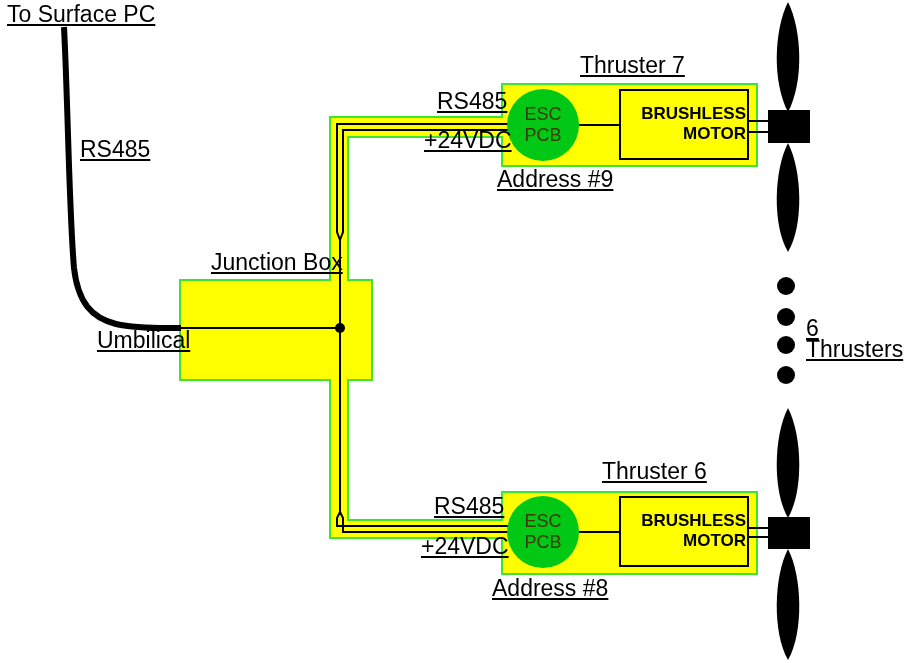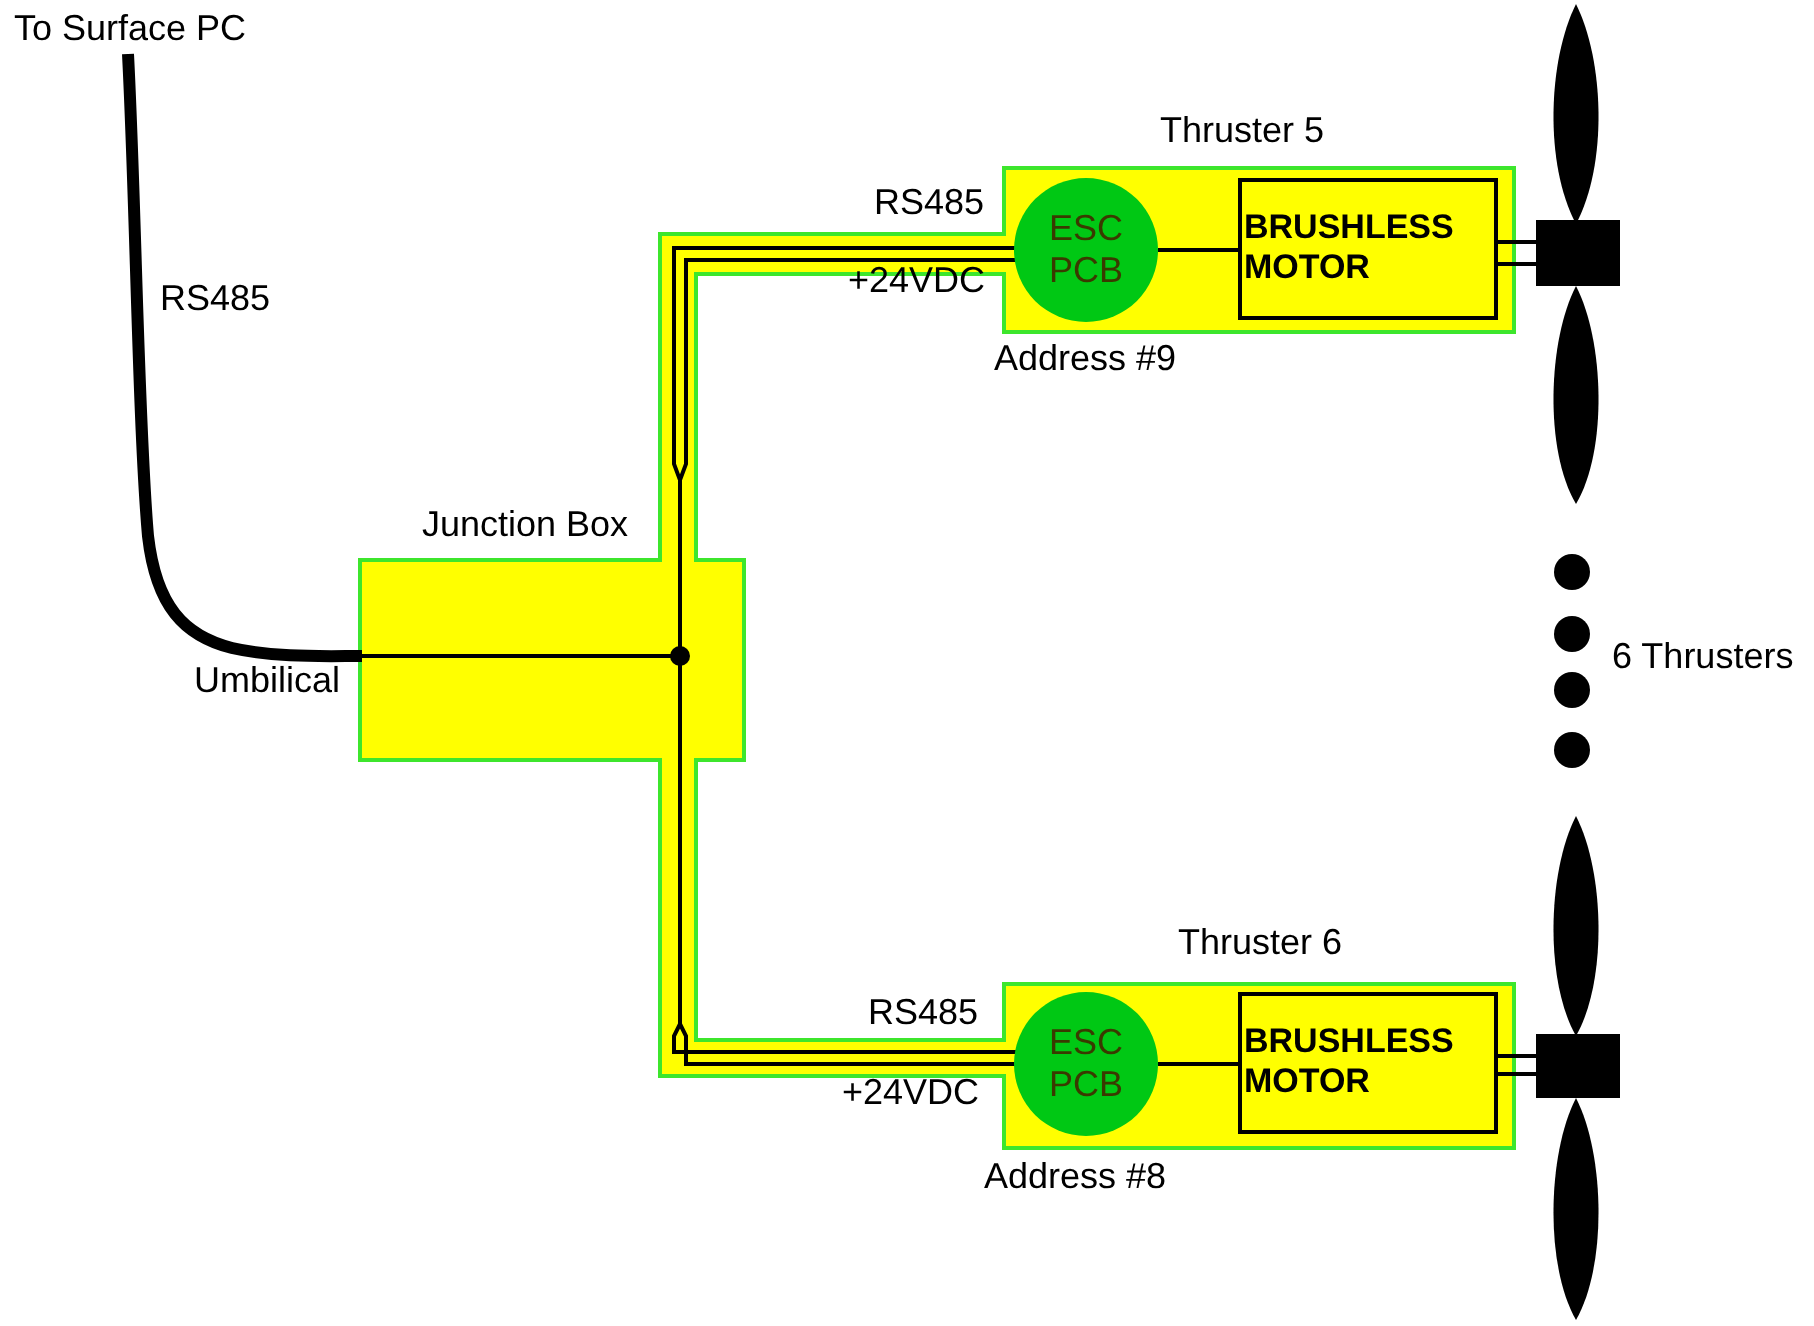--- a/index.html
+++ b/index.html
@@ -12,30 +12,30 @@
   
   .pressure { fill:var(--yellow); stroke:var(--area-border); stroke-width:2; }
   .motorbox { fill:none; stroke:#000; stroke-width:2; }
   .esc      { fill:var(--esc-green); }
   .wire     { stroke:#000; stroke-width:2; fill:none; }
   .thick    { stroke:#000; stroke-width:6; fill:none; }
   .blk      { fill:#000; }
 
   
   .label {
-    position:absolute; font-size:18px; line-height:21px;
-    white-space:pre-line; letter-spacing:0;
+    position:absolute; font-size:23px; line-height:21px;
+    white-space:pre-line; letter-spacing:0;text-decoration:underline;
   }
   .note { line-height:24px; }
   .esc-label {
     position:absolute; width:80px; text-align:center; font-weight:normal;
     font-size:18px; line-height:21px; color:var(--esc-text); white-space:pre-line;
   }
   .motor-label {
-    position:absolute; width:124px; text-align:left; font-weight:bold;
+    position:absolute; width:124px; text-align:right; font-weight:bold;
     font-size:17px; line-height:20px; white-space:pre-line;
   }
 </style>
 </head>
 <body>
 
 <div class="stage">
 
   <svg class="layer" width="907" height="663" viewBox="0 0 907 663">
 
@@ -79,30 +79,30 @@
       <rect class="blk" x="768" y="517" width="42" height="32"></rect>
     </g>
   </svg>
 
   <div class="label" style="left:7px;top:4px">To Surface PC</div>
   <div class="label" style="left:80px;top:139px">RS485</div>
   <div class="label" style="left:211px;top:252px">Junction Box</div>
   <div class="label" style="left:97px;top:330px">Umbilical</div>
   <div class="label" style="left:806px;top:318px">6 Thrusters</div>
 
-  <div class="label" style="left:580px;top:55px">Thruster 5</div>
+  <div class="label" style="left:580px;top:55px">Thruster 7</div>
   <div class="label" style="left:437px;top:91px">RS485</div>
   <div class="label" style="left:424px;top:130px">+24VDC</div>
   <div class="label" style="left:497px;top:169px">Address #9</div>
   <div class="esc-label" style="left:503px;top:104px">ESC
 PCB</div>
   <div class="motor-label" style="left:622px;top:104px">BRUSHLESS
 MOTOR</div>
 
-  <div class="label" style="left:589px;top:461px">Thruster 6</div>
+  <div class="label" style="left:602px;top:461px">Thruster 6</div>
   <div class="label" style="left:434px;top:496px">RS485</div>
   <div class="label" style="left:421px;top:536px">+24VDC</div>
   <div class="label" style="left:492px;top:578px">Address #8</div>
   <div class="esc-label" style="left:503px;top:511px">ESC
 PCB</div>
   <div class="motor-label" style="left:622px;top:511px">BRUSHLESS
 MOTOR</div>
 
 </div>
 

